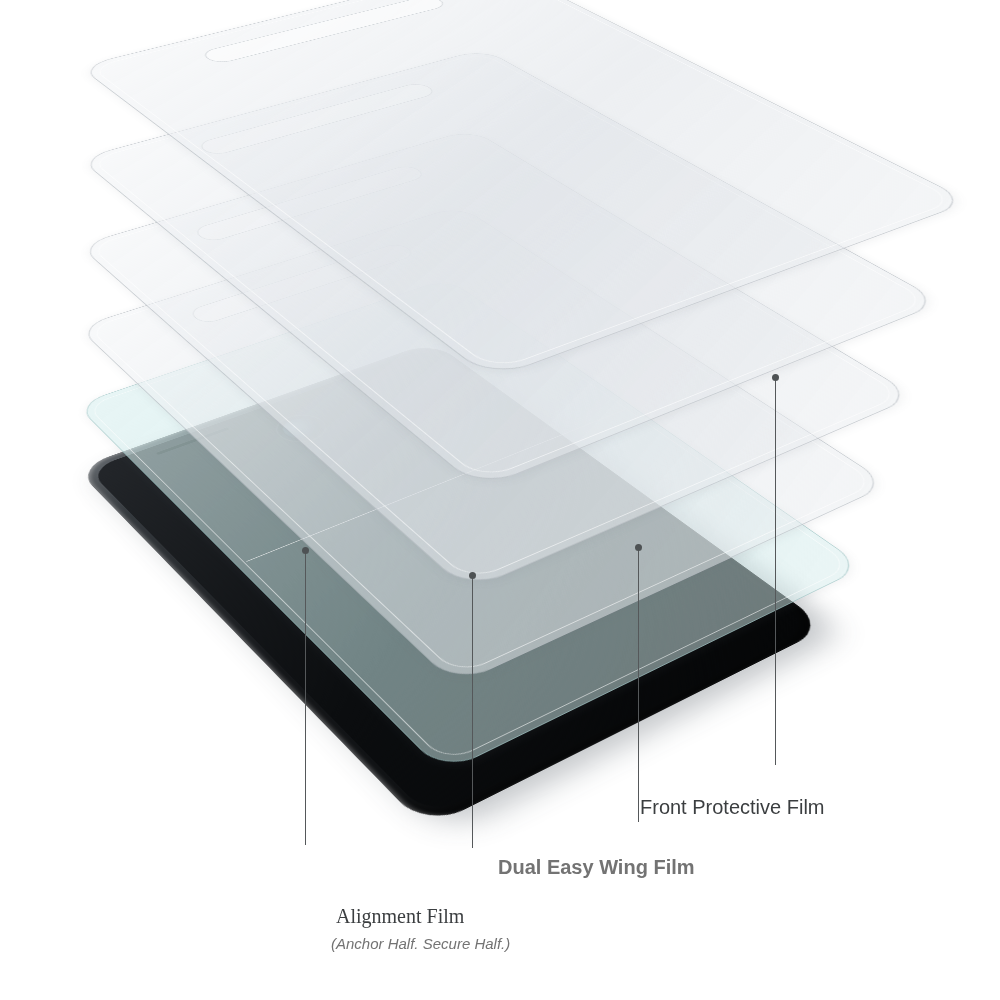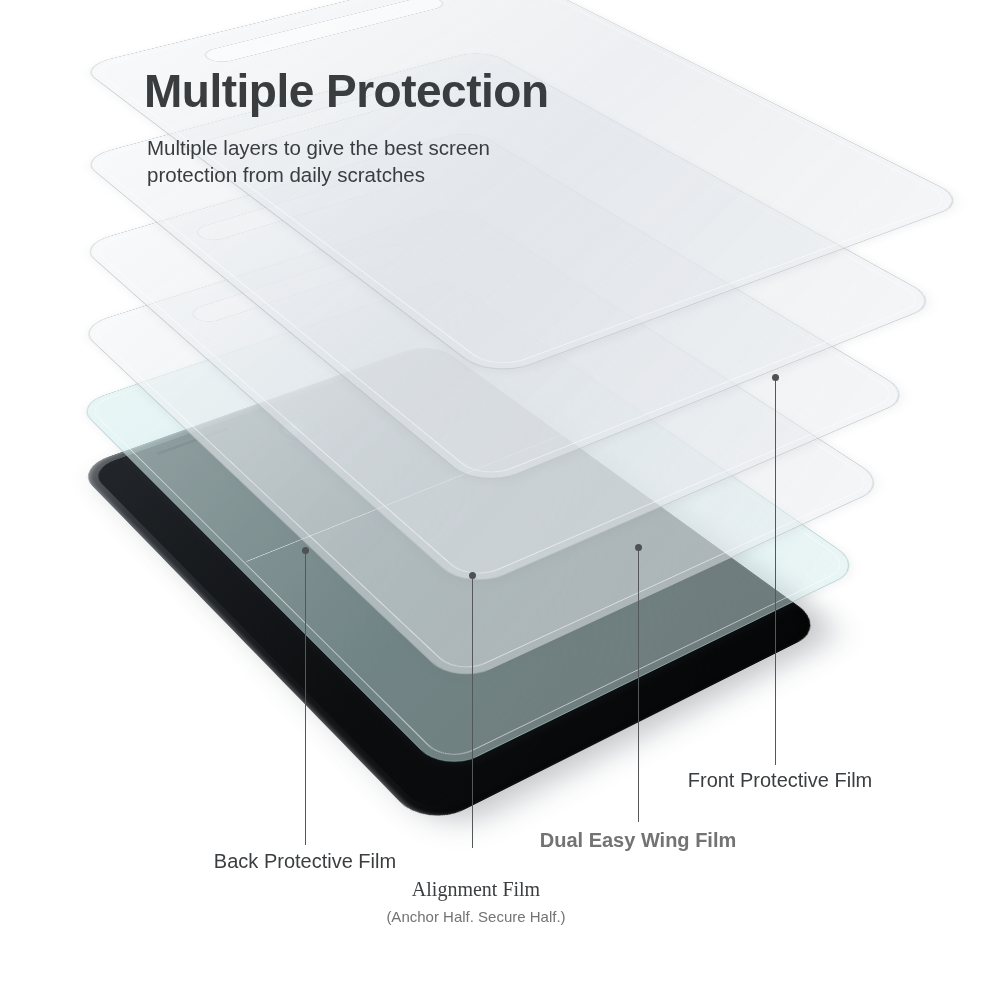--- a/index.html
+++ b/index.html
@@ -69,33 +69,33 @@
     font-size:46px;font-weight:700;letter-spacing:-0.5px;color:#3a3d3f;
   }
   .subtitle{
     position:absolute;left:147px;top:134px;z-index:20;
     font-size:20.5px;line-height:27px;color:#3a3d3f;
   }
 
   
   .callout-line{position:absolute;width:1px;background:#55585a;z-index:10;}
   .callout-dot{position:absolute;width:7px;height:7px;border-radius:50%;background:#4e5254;z-index:11;}
-  .callout-label{position:absolute;z-index:12;font-size:20px;color:#3b3e40;text-align:center;}
+  .callout-label{position:absolute;z-index:12;font-size:20px;color:#3b3e40;margin-top:27px;}
   .green{color:#737373;}
   .bold{font-weight:700;}
 
   #back-line{left:305px;top:550px;height:295px;}
   #back-dot{left:302px;top:547px;}
   #back-label{left:165px;width:280px;top:850px;}
 
   #dust-line{left:472px;top:575px;height:273px;}
   #dust-dot{left:469px;top:572px;}
   #dust-label-1{left:336px;width:280px;top:851px;}
   #dust-label-2{left:336px;width:280px;top:878px;font-family:Liberation Serif, serif;}
-  #dust-note{left:331px;width:290px;top:908px;font-size:15px;}
+  #dust-note{left:331px;width:290px;top:908px;font-size:15px;font-style:italic;}
 
   #wing-line{left:638px;top:547px;height:275px;}
   #wing-dot{left:635px;top:544px;}
   #wing-label{left:498px;width:280px;top:829px;}
 
   #front-line{left:775px;top:377px;height:388px;}
   #front-dot{left:772px;top:374px;}
   #front-label{left:640px;width:280px;top:769px;}
 </style>
 </head>
@@ -121,29 +121,23 @@
       <div class="slot"></div>
     </div>
     <div class="film" id="film4">
       <div class="slot"></div>
     </div>
     <div class="film" id="film5">
       <div class="slot"></div>
     </div>
   </div>
 
-  <h1 class="title">Multiple Protection</h1>
-  <div class="subtitle">
-    <div>Multiple layers to give the best screen</div>
-    <div>protection from daily scratches</div>
-  </div>
 
   <div class="callout-line" id="back-line"></div>
   <div class="callout-dot" id="back-dot"></div>
-  <div class="callout-label" id="back-label">Back Protective Film</div>
 
   <div class="callout-line" id="dust-line"></div>
   <div class="callout-dot" id="dust-dot"></div>
   <div class="callout-label" id="dust-label-2">Alignment Film</div>
   <div class="callout-label green" id="dust-note">(Anchor Half. Secure Half.)</div>
 
   <div class="callout-line" id="wing-line"></div>
   <div class="callout-dot" id="wing-dot"></div>
   <div class="callout-label green bold" id="wing-label">Dual Easy Wing Film</div>
 

